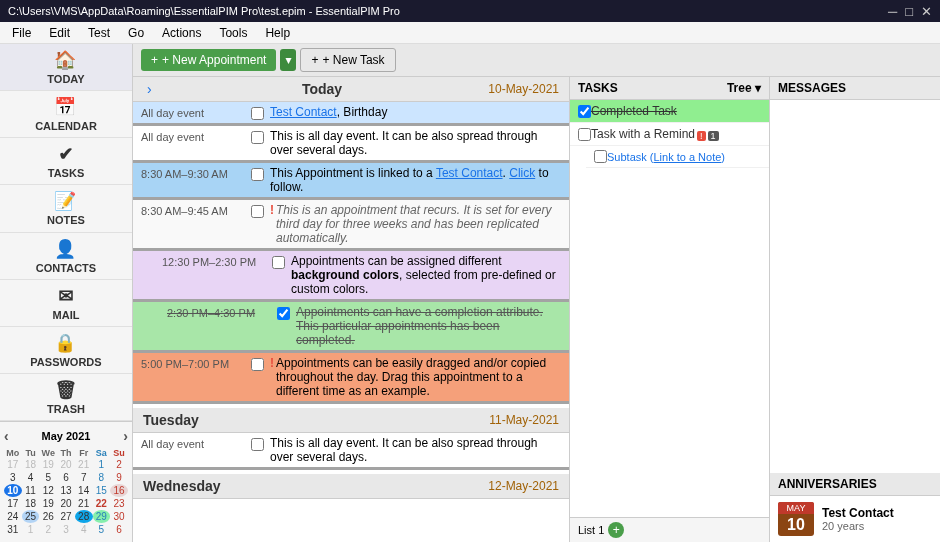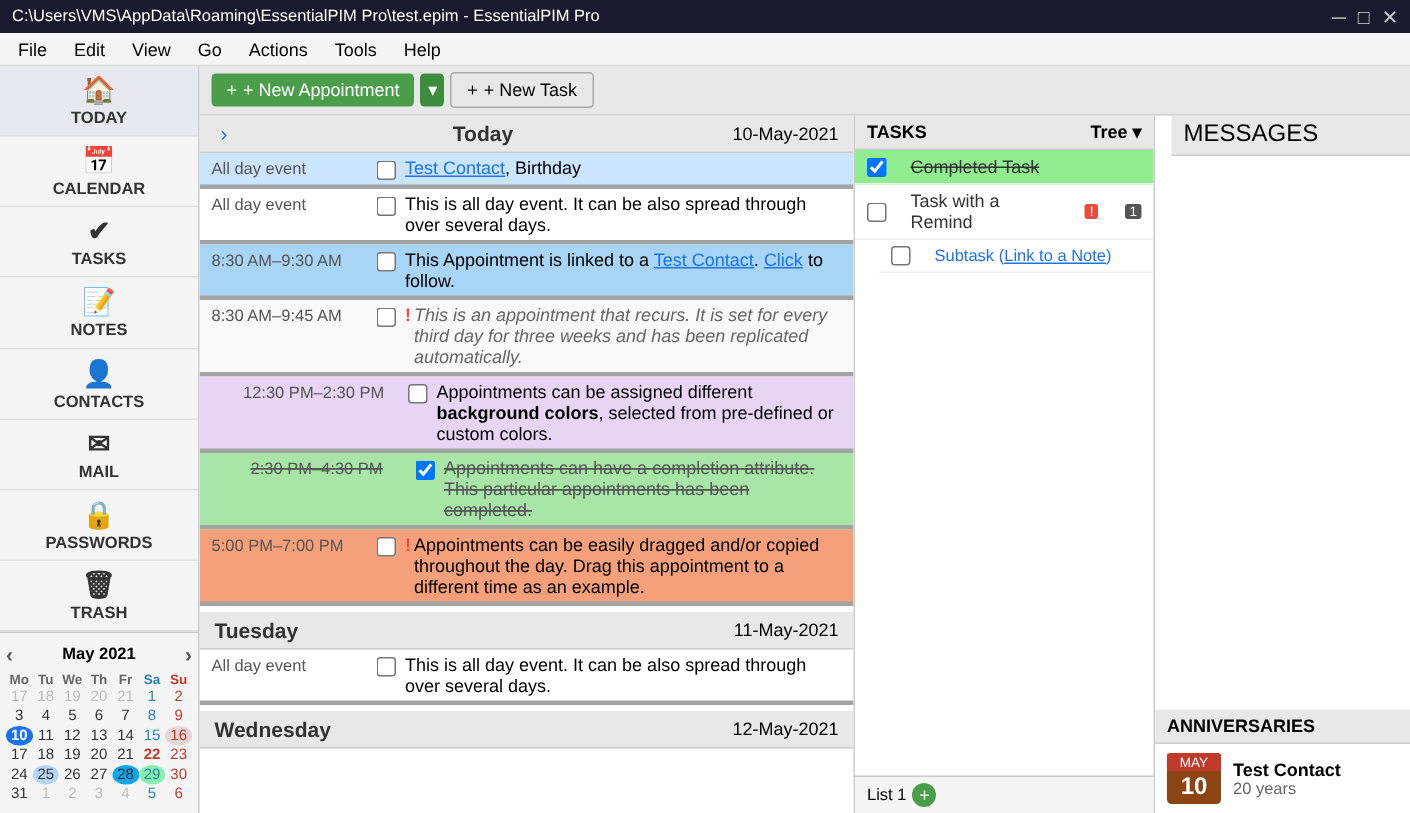--- a/index.html
+++ b/index.html
@@ -43,48 +43,48 @@
 
     
     .main-content { flex: 1; display: flex; flex-direction: column; overflow: hidden; }
     .content-area { flex: 1; display: flex; overflow: hidden; }
 
     
     .calendar-pane { flex: 1; overflow-y: auto; background: #fff; border-right: 1px solid #ccc; }
     .day-section { margin-bottom: 4px; }
     .day-header { display: flex; justify-content: space-between; align-items: center; padding: 4px 10px; background: #e8e8e8; border-bottom: 1px solid #ccc; font-size: 12px; }
     .day-header-name { font-size: 14px; font-weight: bold; color: #333; }
-    .day-header-date { font-size: 12px; color: #000000; }
+    .day-header-date { font-size: 12px; color: #a16207; }
     .appointment { display: flex; align-items: flex-start; padding: 3px 8px; border-bottom: 3px solid #a3a3a3; min-height: 24px; }
     .appt-time { min-width: 110px; font-size: 11px; color: #555; padding-top: 2px; }
     .appt-checkbox { margin-right: 6px; margin-top: 2px; }
     .appt-content { flex: 1; font-size: 12px; }
     .appt-link { color: #1a73e8; text-decoration: underline; cursor: pointer; }
     .appt-italic { font-style: italic; color: #666; }
     .appt-exclaim { color: #e74c3c; font-weight: bold; margin-right: 2px; }
 
     .appt-blue-bg { background: #cce5ff; }
     .appt-blue-bg-dark { background: #a8d4f5; }
     .appt-purple-bg { background: #e8d5f5; padding-left: 29px; }
     .appt-green-bg { background: #a8e6a8; text-decoration: line-through; color: #555; }
     .appt-salmon-bg { background: #f5a07a; }
 
     
     .tasks-pane { width: 200px; background: #fff; border-right: 1px solid #ccc; display: flex; flex-direction: column; }
     .tasks-header { display: flex; align-items: center; justify-content: space-between; padding: 4px 8px; background: #e8e8e8; border-bottom: 1px solid #ccc; font-size: 12px; font-weight: bold; }
-    .task-item { padding: 4px 8px; border-bottom: 1px solid #f0f0f0; display: flex; align-items: center; gap: 16px; }
+    .task-item { padding: 4px 8px; border-bottom: 1px solid #f0f0f0; display: flex; align-items: flex-end; gap: 0; }
     .task-completed { background: #90ee90; text-decoration: line-through; font-size: 12px; color: #333; }
     .task-normal { font-size: 12px; color: #333; }
     .task-sub { margin-left: 16px; color: #1a73e8; font-size: 11px; }
     .tasks-footer { margin-top: auto; display: flex; align-items: center; padding: 4px 8px; border-top: 1px solid #ccc; font-size: 11px; background: #f5f5f5; gap: 4px; }
     .task-add-btn { background: #4a9e4a; color: #fff; border: none; width: 16px; height: 16px; border-radius: 50%; cursor: pointer; font-size: 12px; line-height: 14px; text-align: center; }
 
     
     .messages-pane { width: 170px; background: #fff; display: flex; flex-direction: column; }
-    .messages-header { padding: 4px 8px; background: #e8e8e8; border-bottom: 1px solid #ccc; font-size: 16px; font-weight: normal; margin-left: 11px; }
+    .messages-header { padding: 4px 8px; background: #e8e8e8; border-bottom: 1px solid #ccc; font-size: 12px; font-weight: bold; }
     .anniversaries-header { padding: 4px 8px; background: #e8e8e8; border-bottom: 1px solid #ccc; font-size: 12px; font-weight: bold; margin-top: 8px; }
     .anniversary-item { display: flex; align-items: center; padding: 6px 8px; gap: 8px; }
     .anniversary-date-box { background: #8B4513; color: #fff; text-align: center; width: 25px; min-width: 36px; border-radius: 3px; }
     .anniversary-date-month { font-size: 9px; text-transform: uppercase; background: #c0392b; padding: 1px 4px; border-radius: 2px 2px 0 0; }
     .anniversary-date-day { font-size: 16px; font-weight: bold; padding: 2px 0; }
     .anniversary-info { font-size: 12px; }
     .anniversary-name { font-weight: bold; }
     .anniversary-years { color: #666; font-size: 11px; }
     .nav-arrow { color: #1a73e8; font-size: 14px; cursor: pointer; padding: 0 4px; }
   </style>
@@ -96,21 +96,21 @@
   <div class="title-bar-controls">
     <span class="title-bar-btn">─</span>
     <span class="title-bar-btn">□</span>
     <span class="title-bar-btn">✕</span>
   </div>
 </div>
 
 <div class="menu-bar">
   <span class="menu-item">File</span>
   <span class="menu-item">Edit</span>
-  <span class="menu-item">View</span>
+  <span class="menu-item">Test</span>
   <span class="menu-item">Go</span>
   <span class="menu-item">Actions</span>
   <span class="menu-item">Tools</span>
   <span class="menu-item">Help</span>
 </div>
 
 <div class="app-layout">
 
   <div class="sidebar">
     <div class="sidebar-item active">

